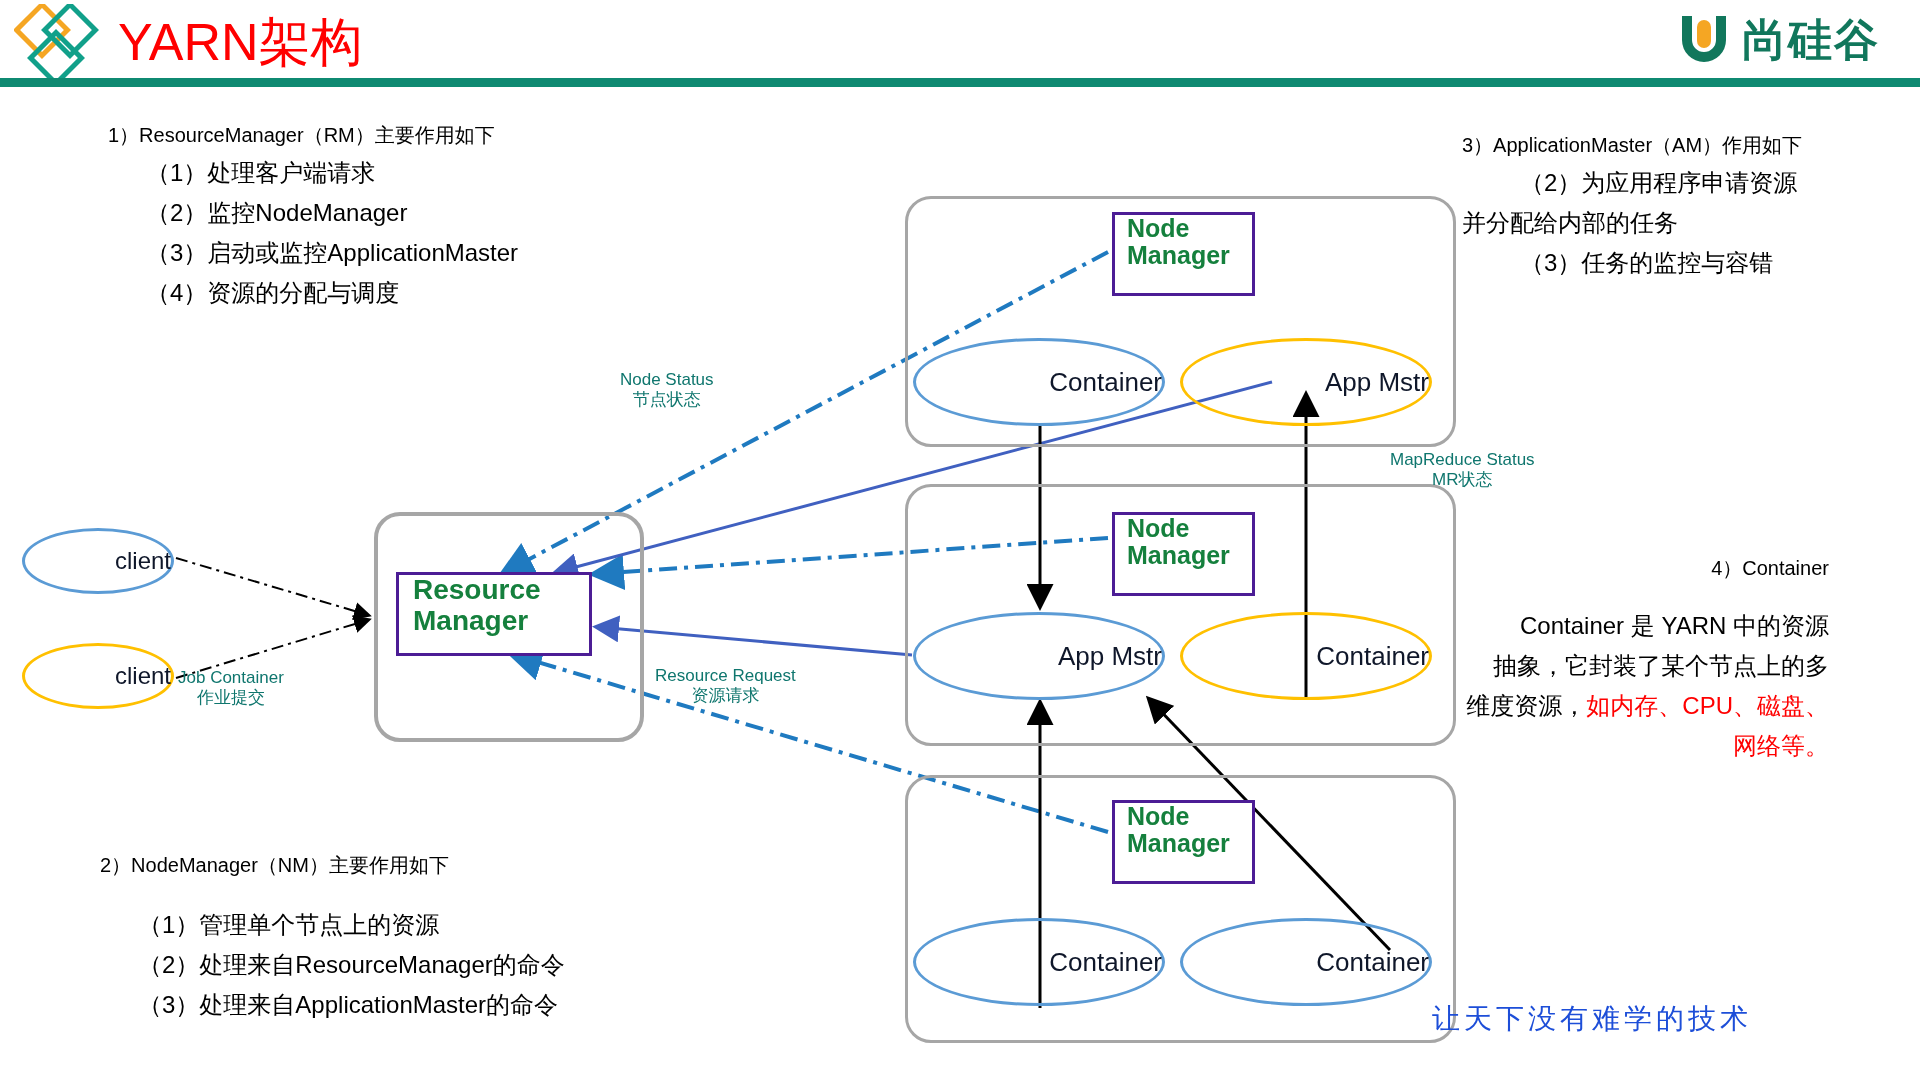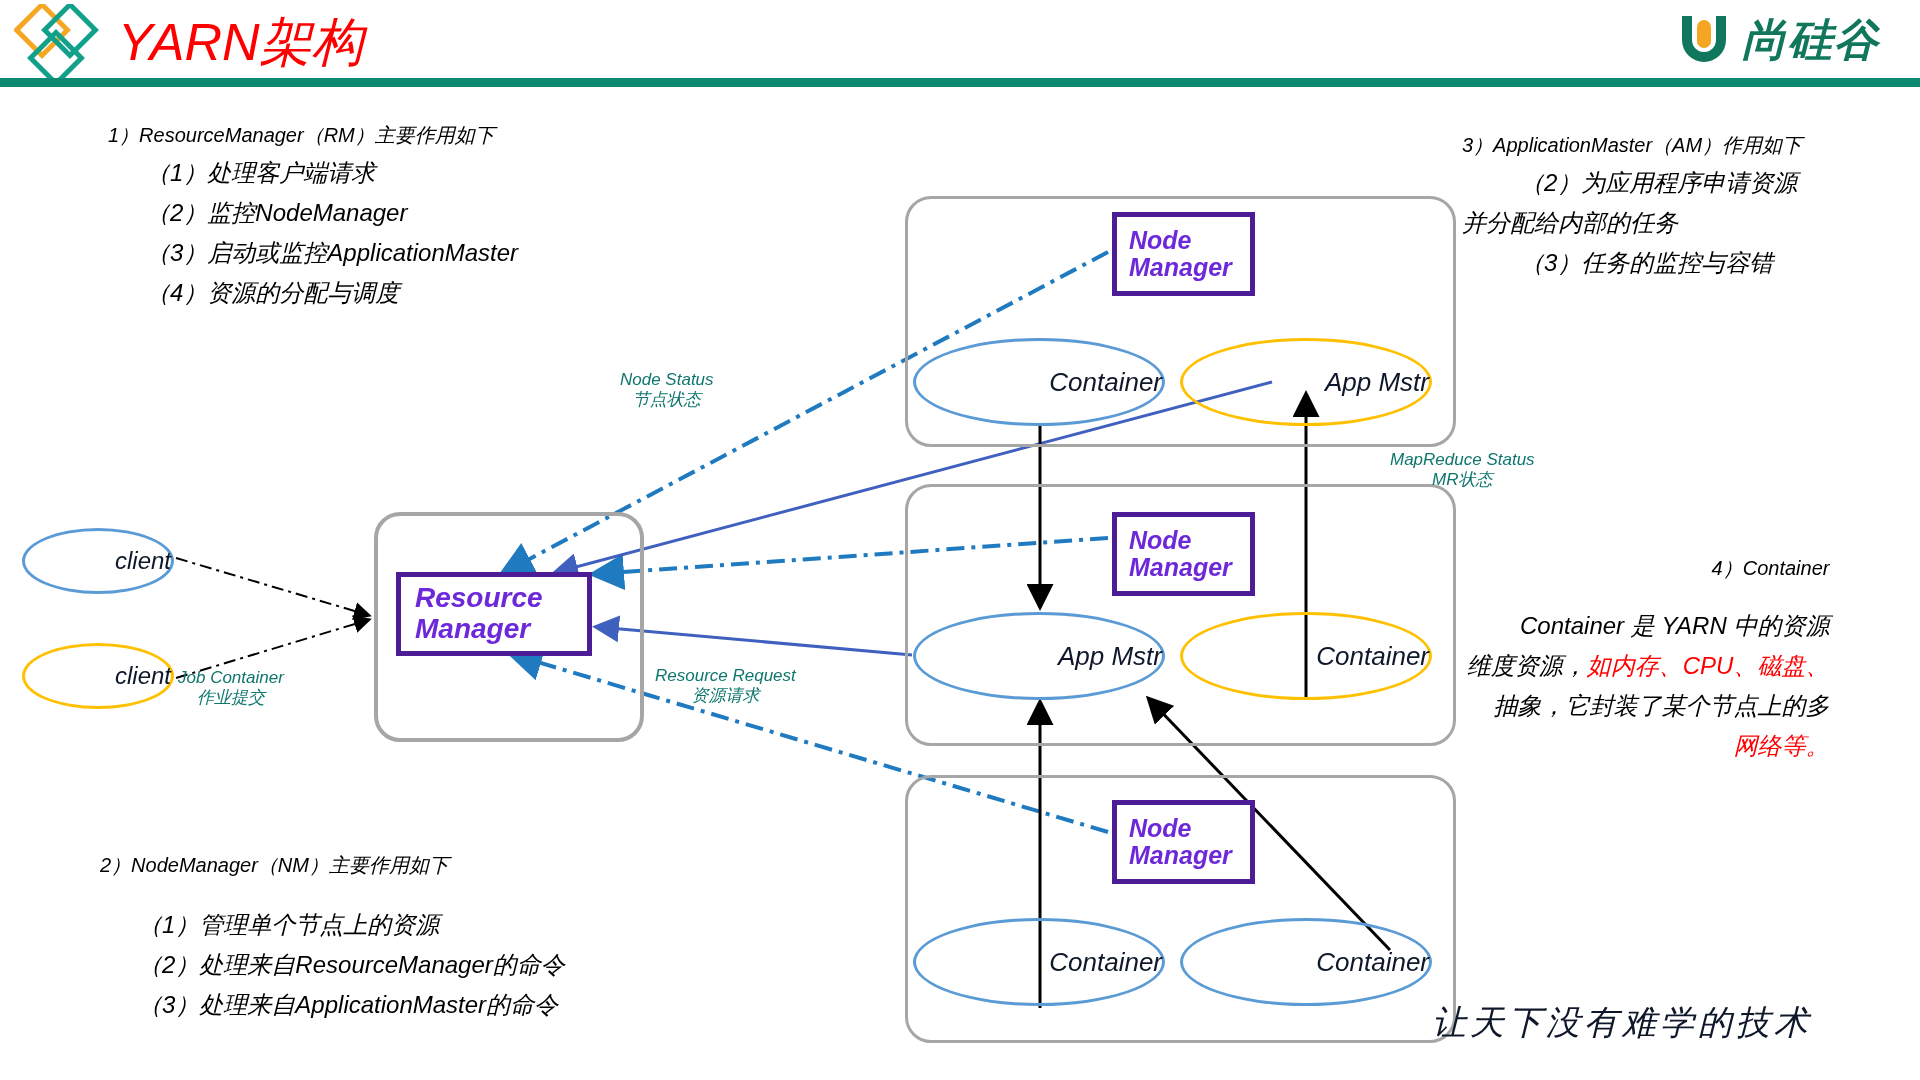--- a/index.html
+++ b/index.html
@@ -7,21 +7,20 @@
     width: 1920px; height: 1080px;
     background: #ffffff;
     font-family: "Liberation Sans", "DejaVu Sans", sans-serif;
     overflow: hidden;
   }
   #slide {
     position: relative;
     width: 1920px;
     height: 788px;
     background: #ffffff;
-    font-style: italic;
   }
 
   
   .header-rule {
     position: absolute;
     left: 0; top: 78px;
     width: 1920px; height: 9px;
     background: #0f8a72;
   }
   .logo-diamonds {
@@ -82,27 +81,26 @@
     position: absolute;
     left: 374px; top: 512px;
     width: 262px; height: 222px;
     border: 4px solid #a6a6a6;
     border-radius: 26px;
   }
 
   
   .greenrect {
     position: absolute;
-    border: 5px solid #4c1d95;
+    border: 3px solid #4c1d95;
     background: #ffffff;
     display: flex;
-    align-items: center;
     justify-content: flex-start;
     font-weight: bold;
-    color: #6d28d9;
+    color: #15803d;
     box-sizing: border-box;
   }
   .nm-rect {
     width: 143px; height: 84px;
     font-size: 25px;
     line-height: 1.08;
     padding-left: 12px;
   }
   .nm-top { left: 1112px; top: 212px; }
   .nm-mid { left: 1112px; top: 512px; }
@@ -155,22 +153,22 @@
   .lbl-res-request { left: 655px;  top: 666px; }
   .lbl-mr-status   { left: 1390px; top: 450px; }
 
   
   #wires { position: absolute; left: 0; top: 0; width: 1920px; height: 1080px; pointer-events: none; }
 
   
   .watermark {
     position: absolute;
     left: 1432px; top: 1000px;
-    font-size: 34px;
-    color: #0f172a;
+    font-size: 28px;
+    color: #1d4ed8;
     font-family: "DejaVu Serif", serif;
     letter-spacing: 4px;
     white-space: nowrap;
   }
 </style>
 </head>
 <body>
 
 <div id="slide">
 
@@ -255,22 +253,22 @@
     <div class="lvl1">3）ApplicationMaster（AM）作用如下</div>
     <div class="lvl2 indent2">（2）为应用程序申请资源</div>
     <div class="lvl2">并分配给内部的任务</div>
     <div class="lvl2 indent2">（3）任务的监控与容错</div>
   </div>
 
   <div class="txt block-ct">
     <div class="lvl1">4）Container</div>
     <div style="height:12px"></div>
     <div class="para indent2">Container 是 YARN 中的资源</div>
+    <div class="para">抽象，它封装了某个节点上的多</div>
     <div class="para"><span>维度资源，</span><span class="red">如内存、CPU、磁盘、</span></div>
-    <div class="para">抽象，它封装了某个节点上的多</div>
     <div class="para red">网络等。</div>
   </div>
 
   <div class="nodebox nb-top"></div>
   <div class="nodebox nb-mid"></div>
   <div class="nodebox nb-bot"></div>
   <div class="rmbox-outer"></div>
 
   <div class="greenrect rm-rect">
     <span style="display:block">

